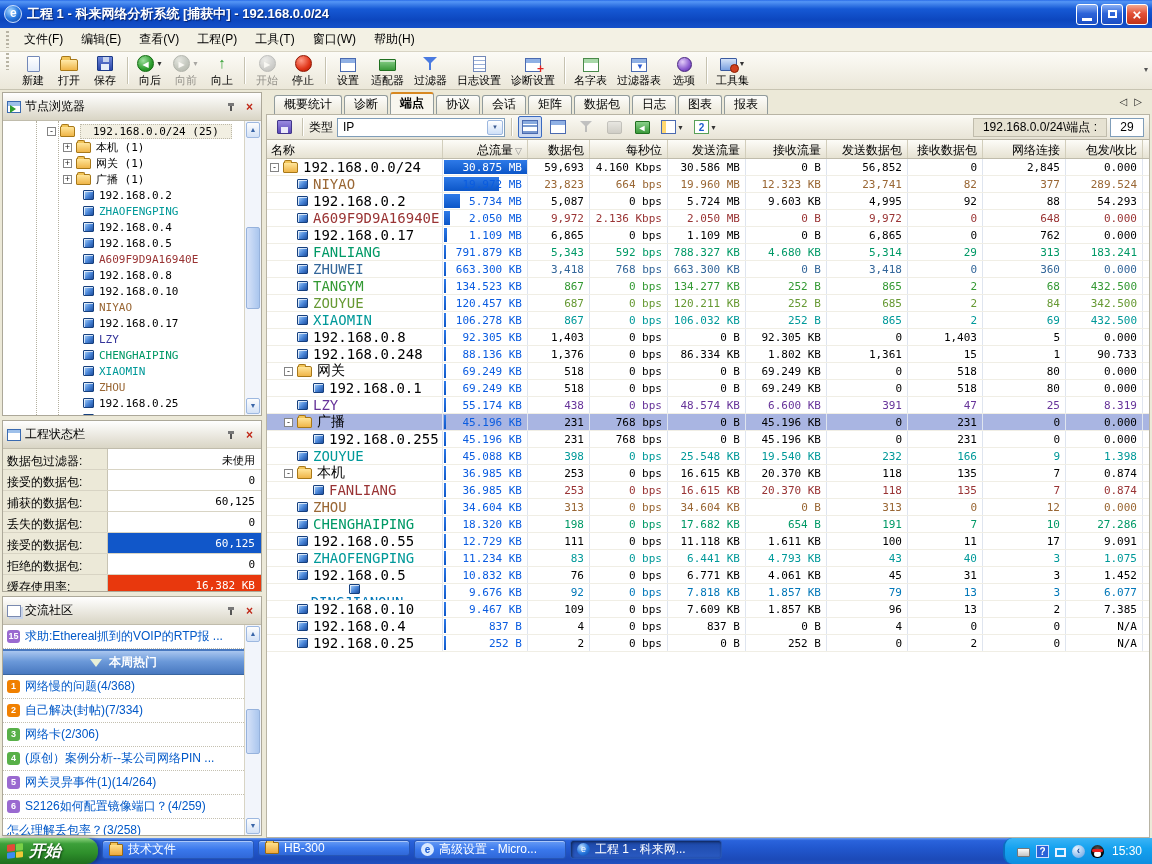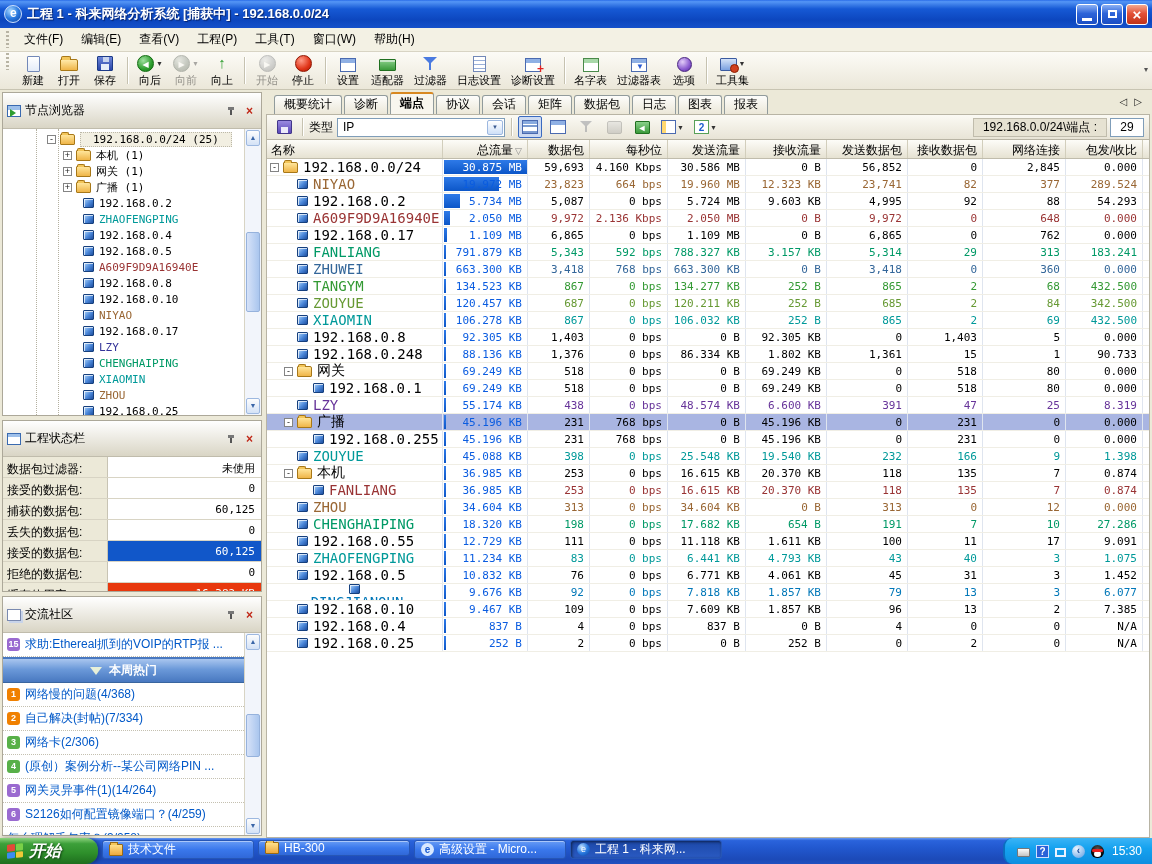--- a/index.html
+++ b/index.html
@@ -64,21 +64,21 @@
 .i-filter-table{width:16px;height:14px;margin-top:2px;border:1px solid #4a6ab0;background:linear-gradient(#8fb0e4 0 4px,#fff 4px)}
 .i-filter-table::after{content:"▼";position:absolute;left:4px;top:3px;font-size:8px;color:#2a5ad0}
 .i-options-sphere{width:15px;height:15px;margin-top:1px;border-radius:50%;background:radial-gradient(circle at 35% 30%,#e2ccf8,#8a5ad0 60%,#55289a);border:1px solid #482480}
 .i-toolset-monitor{width:17px;height:13px;margin-top:2px;background:linear-gradient(180deg,#d4e2f8,#7aa0e0);border:1px solid #3a5aa0;border-radius:1px}
 .i-toolset-monitor::after{content:"";position:absolute;right:-3px;bottom:-3px;width:7px;height:7px;border-radius:50%;background:#d04020;border:1px solid #902000}
 
 
 .content{flex:1;display:flex;overflow:hidden}
 .leftcol{width:262px;flex:none;display:flex;flex-direction:column;padding:2px 0 2px 2px;gap:4px}
 .panel{border:1px solid #aca899;background:#fff;display:flex;flex-direction:column;overflow:hidden}
-.ptitle{height:36px;flex:none;background:linear-gradient(180deg,#fff,#d9d5c5);border-bottom:1px solid #c0bcac;
+.ptitle{height:28px;flex:none;background:linear-gradient(180deg,#fff,#d9d5c5);border-bottom:1px solid #c0bcac;
  display:flex;align-items:center;padding:0 4px;gap:4px}
 .ptitle .spacer{flex:1}
 .pticon{width:14px;height:12px;flex:none;border:1px solid #3a6ab0;background:linear-gradient(#9ec0ea 0 4px,#fff 4px);position:relative}
 .pticon.green::after{content:"";position:absolute;left:2px;top:3px;border-top:4px solid transparent;border-bottom:4px solid transparent;border-left:6px solid #2f9e2f}
 .pticon.rows{background:linear-gradient(#9ec0ea 0 3px,#fff 3px),repeating-linear-gradient(180deg,transparent 0 3px,#e08040 3px 5px)}
 .pticon.pages{border-color:#7a8ab0;background:#fff;box-shadow:2px 2px 0 #c8d4ea}
 .pbtn{width:15px;height:14px;display:flex;align-items:center;justify-content:center}
 .pin-glyph{width:2px;height:8px;background:#555;position:relative}
 .pin-glyph::before{content:"";position:absolute;top:0;left:-2px;width:6px;height:3px;background:#777}
 .px{color:#c02818;font-weight:bold;font-size:12px;line-height:12px}
@@ -750,21 +750,21 @@
                 <span class="hosticon"></span>
                 <span class="rowname" style="color: rgb(0, 153, 102);">FANLIANG</span>
               </div>
               <div class="cell num flowcell">
                 <span class="flowbar" style="width: 2.6%;"></span>
                 <span class="flowtext">791.879 KB</span>
               </div>
               <div class="cell num" style="color: rgb(0, 153, 102);">5,343</div>
               <div class="cell num" style="color: rgb(0, 153, 102);">592 bps</div>
               <div class="cell num" style="color: rgb(0, 153, 102);">788.327 KB</div>
-              <div class="cell num" style="color: rgb(0, 153, 102);">3.157 KB</div>
+              <div class="cell num" style="color: rgb(0, 153, 102);">4.680 KB</div>
               <div class="cell num" style="color: rgb(0, 153, 102);">5,314</div>
               <div class="cell num" style="color: rgb(0, 153, 102);">29</div>
               <div class="cell num" style="color: rgb(0, 153, 102);">313</div>
               <div class="cell num" style="color: rgb(0, 153, 102);">183.241</div>
               <div class="cell"></div>
             </div>
             <div class="trow" style="grid-template-columns: 176px 85px 62px 78px 78px 81px 81px 75px 83px 77px 1fr;">
               <div class="cell name" style="padding-left: 30px;">
                 <span class="hosticon"></span>
                 <span class="rowname" style="color: rgb(51, 102, 153);">ZHUWEI</span>

